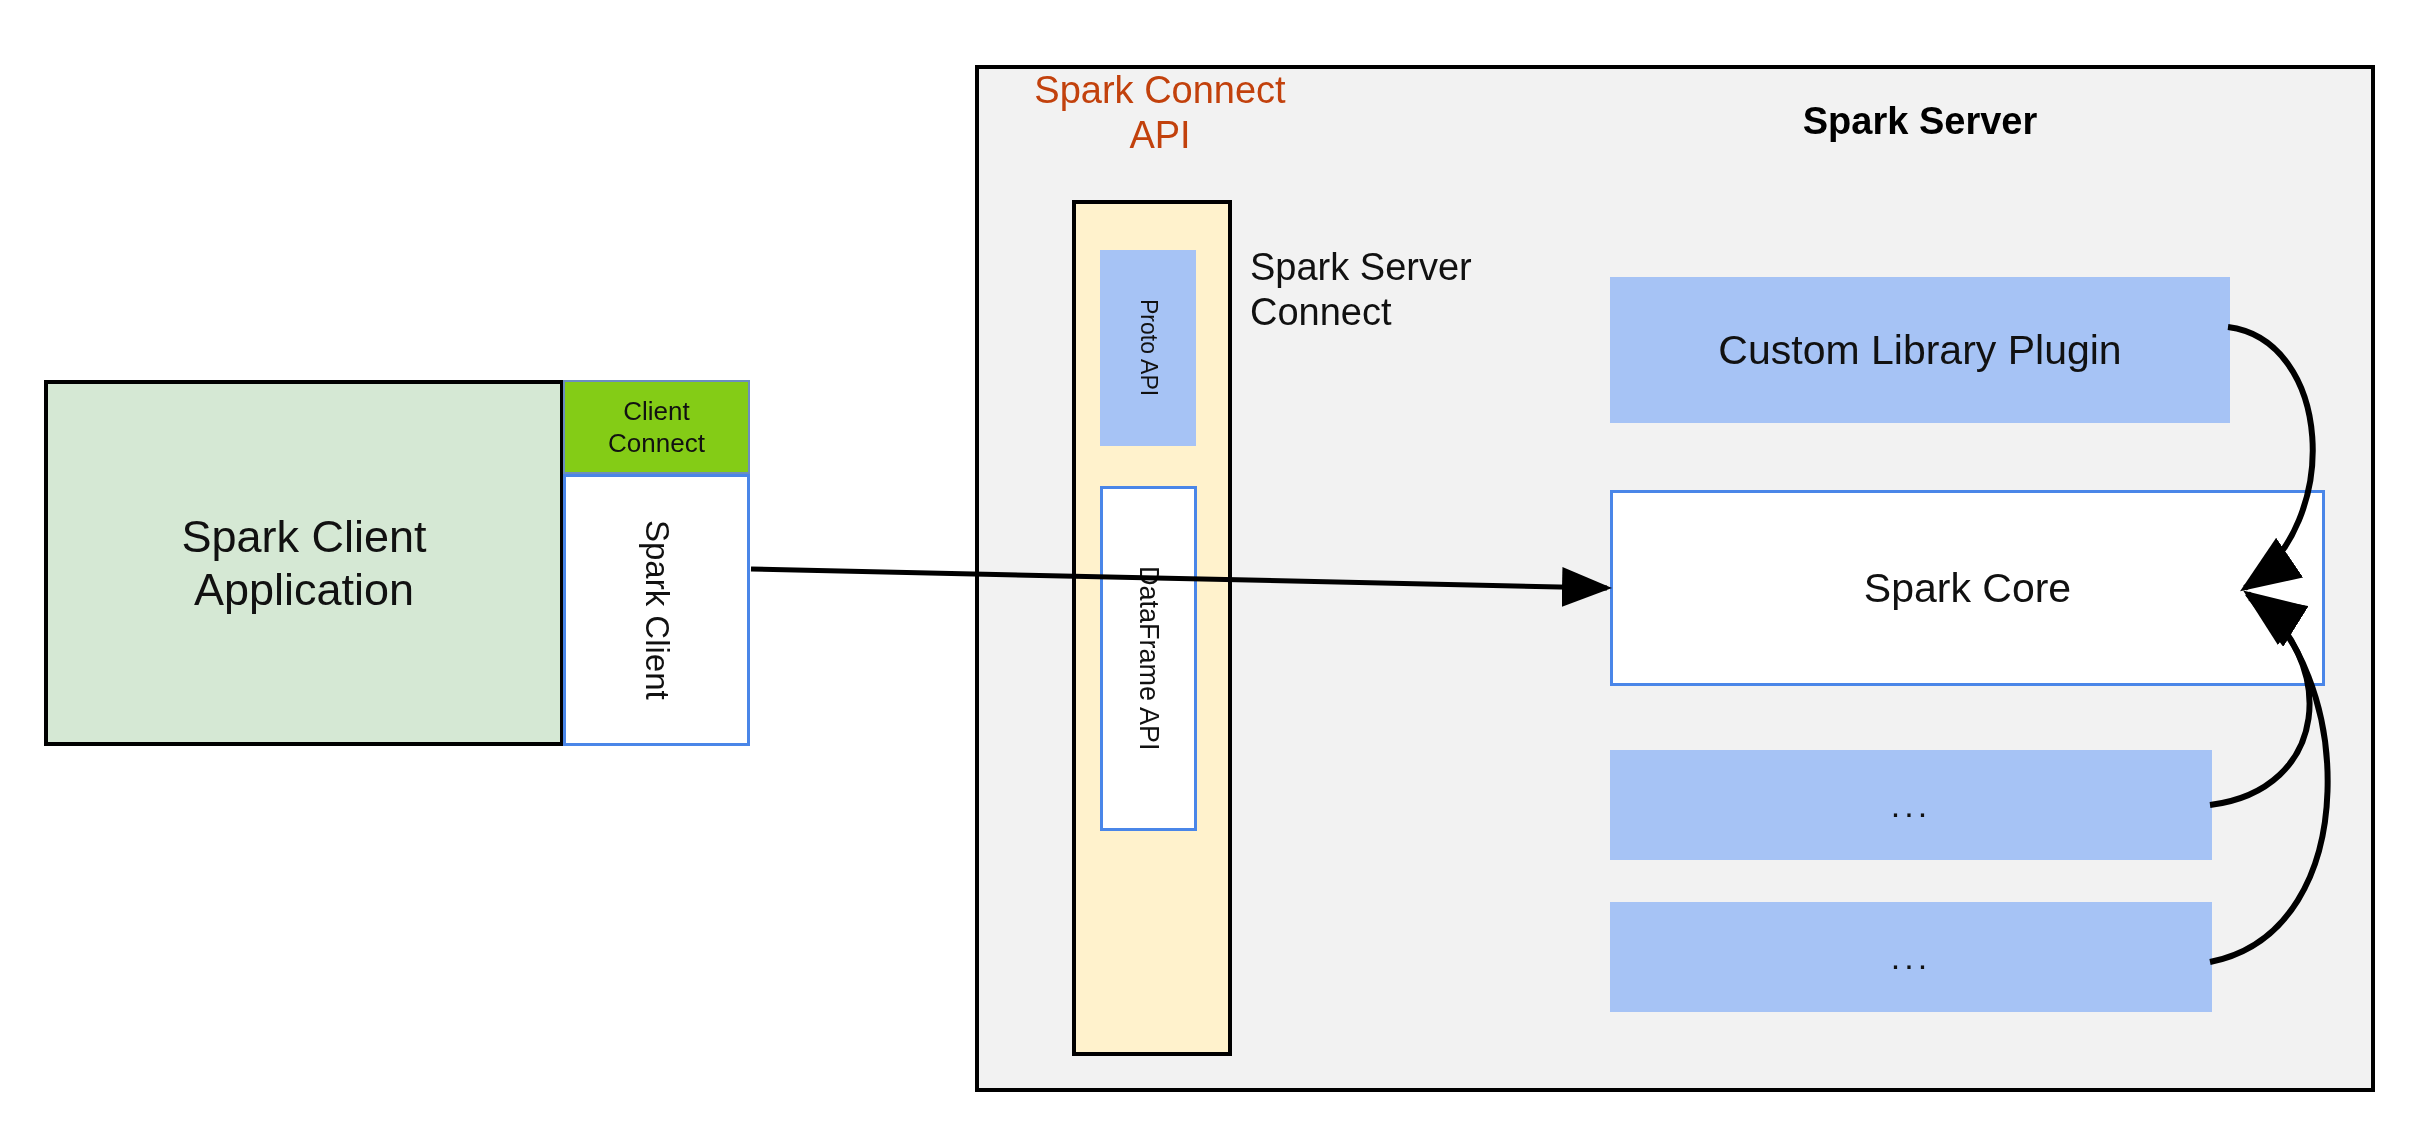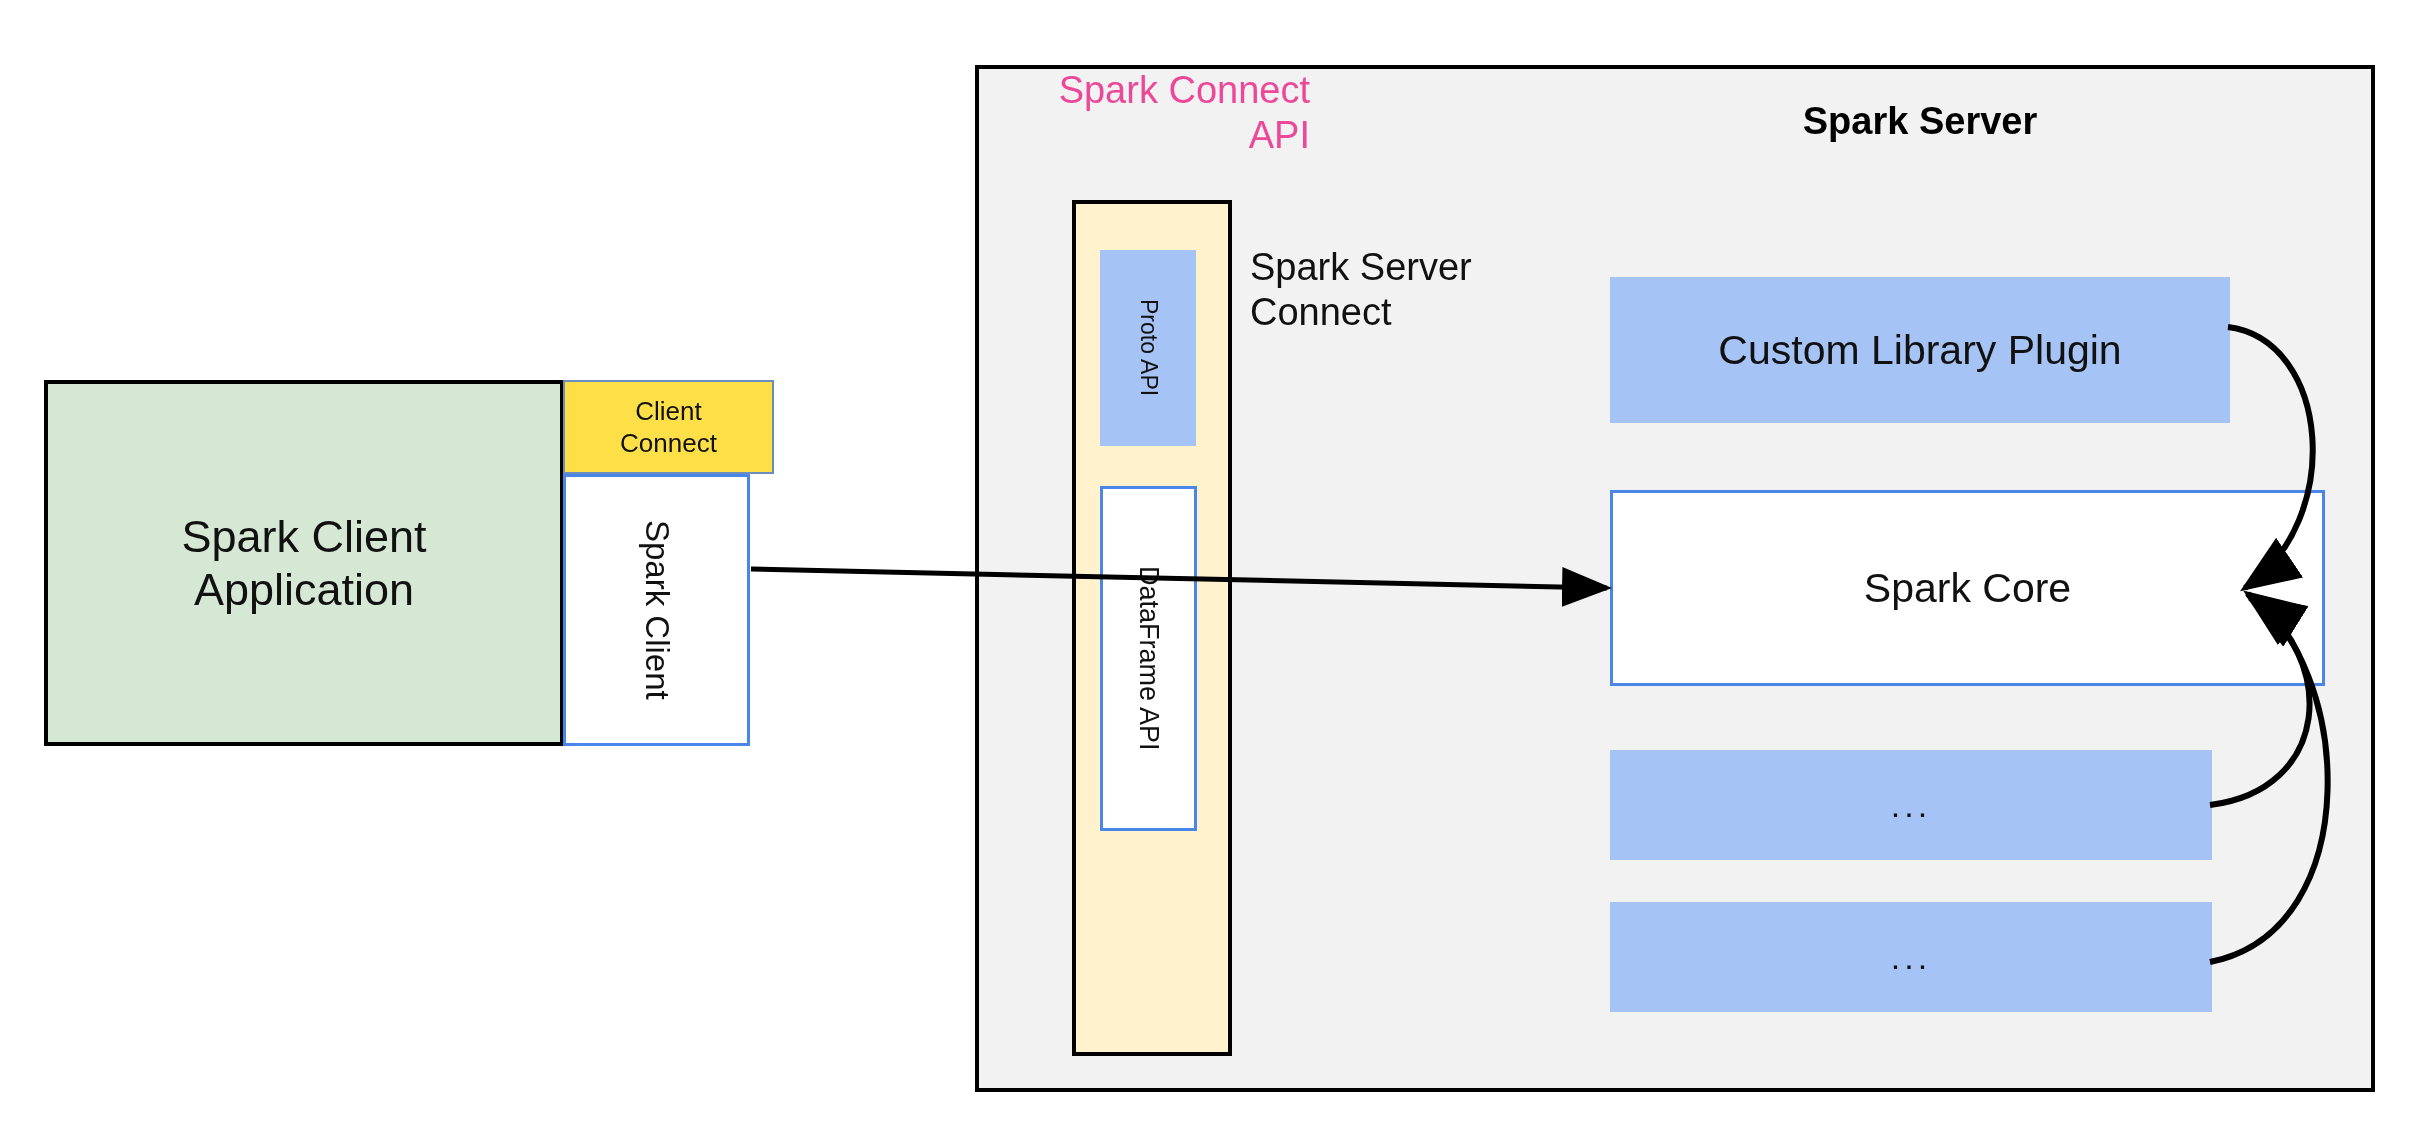--- a/index.html
+++ b/index.html
@@ -38,23 +38,23 @@
     border: 4px solid #000000;
     font-size: 45px;
     line-height: 1.18;
     color: #111111;
   }
   #client-app .label { padding-right: 0px; }
 
   #client-package {
     left: 563px;
     top: 380px;
-    width: 211px;
+    width: 187px;
     height: 94px;
-    background: #fde047;
+    background: #84cc16;
     border: 2px solid #6c8ebf;
     font-size: 26px;
     line-height: 1.25;
     color: #111111;
   }
 
   #spark-client {
     left: 563px;
     top: 474px;
     width: 187px;
@@ -78,24 +78,24 @@
     height: 1027px;
     background: #f2f2f2;
     border: 4px solid #000000;
   }
 
   #spark-connect-title {
     position: absolute;
     left: 1010px;
     top: 68px;
     width: 300px;
-    text-align: right;
+    text-align: center;
     font-size: 38px;
     line-height: 1.18;
-    color: #ec4899;
+    color: #c2410c;
   }
 
   #spark-server-title {
     position: absolute;
     left: 1660px;
     top: 100px;
     width: 520px;
     text-align: center;
     font-size: 38px;
     font-weight: bold;

